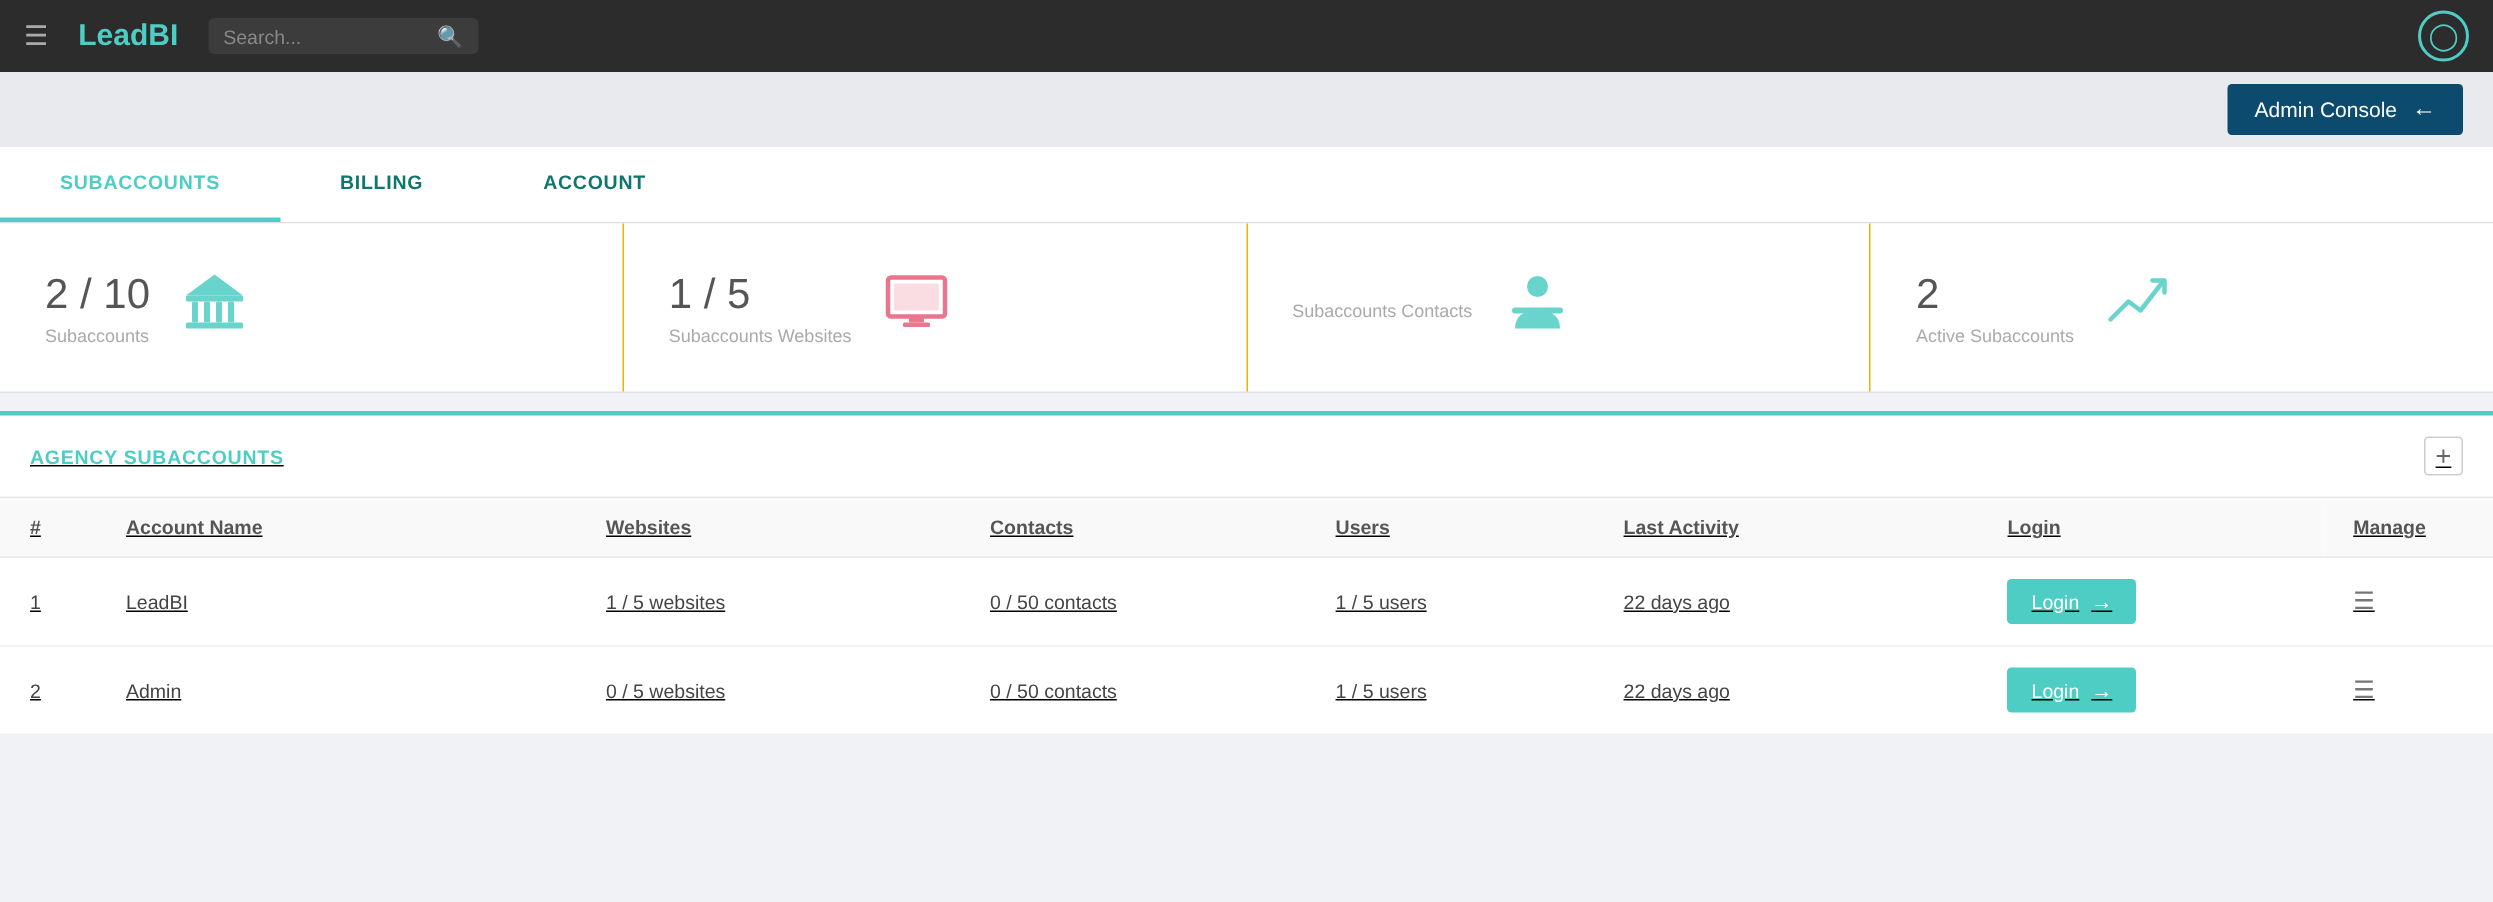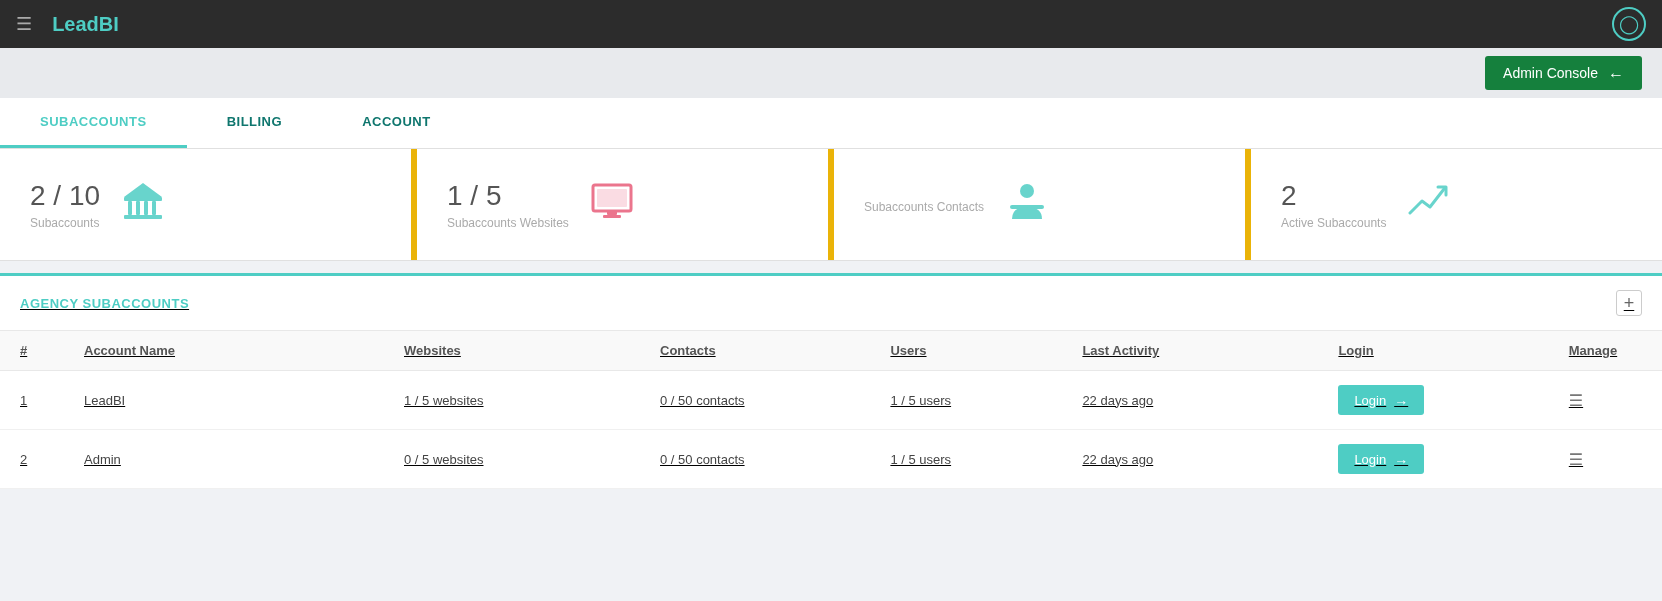--- a/index.html
+++ b/index.html
@@ -55,21 +55,21 @@
     
     .admin-bar {
       background: #e8eaed;
       height: 50px;
       display: flex;
       align-items: center;
       justify-content: flex-end;
       padding: 0 20px;
     }
     .admin-console-btn {
-      background: #15803d;
+      background: #0c4a6e;
       color: #fff;
       border: none;
       padding: 8px 18px;
       border-radius: 3px;
       cursor: pointer;
       font-size: 14px;
       display: flex;
       align-items: center;
       gap: 10px;
     }
@@ -101,21 +101,21 @@
     .stats-section {
       background: #fff;
       display: flex;
       border-bottom: 1px solid #e0e0e0;
     }
     .stat-card {
       flex: 1;
       display: flex;
       align-items: center;
       padding: 28px 30px;
-      border-right: 6px solid #eab308;
+      border-right: 1px solid #eab308;
       gap: 20px;
     }
     .stat-card:last-child { border-right: none; }
     .stat-text .stat-number {
       font-size: 28px;
       font-weight: 300;
       color: #555;
       line-height: 1.2;
     }
     .stat-text .stat-label {
@@ -213,20 +213,24 @@
     .col-login { width: 180px; }
     .col-manage { width: 80px; }
   </style>
 </head>
 <body>
 
 <nav class="topnav">
   <span class="hamburger">☰</span>
   <div class="logo">
     <span>Lead</span><span style="color:#4ecdc4">BI</span>
+  </div>
+  <div class="search-bar">
+    <input type="text" placeholder="Search..." style="">
+    <span class="search-icon-char">🔍</span>
   </div>
   <div class="topnav-right">
     <div class="power-btn">◯</div>
   </div>
 </nav>
 
 <div class="admin-bar">
   <button class="admin-console-btn">
     <span>Admin Console</span>
     <span class="arrow">←</span>

